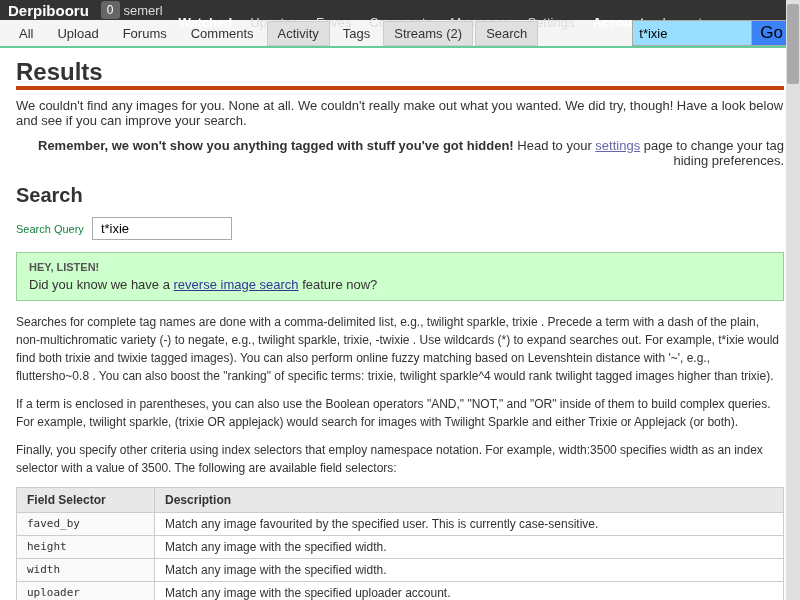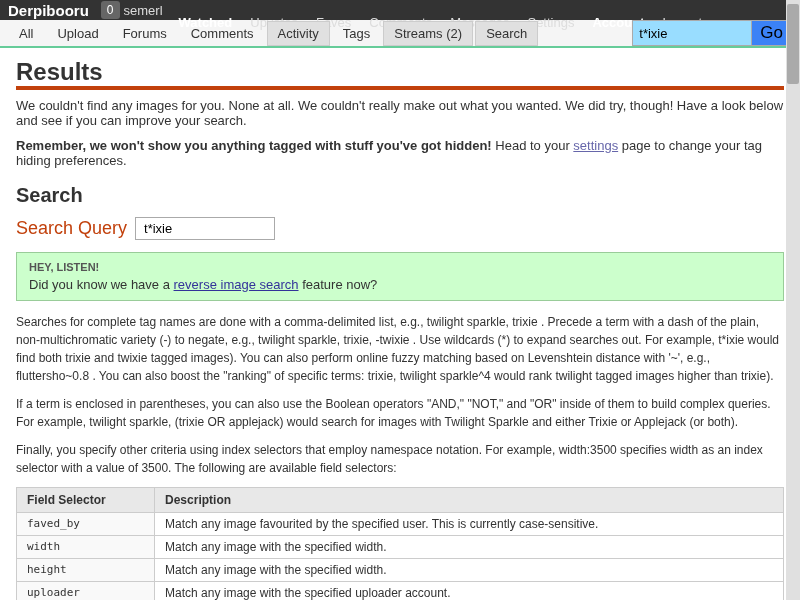--- a/index.html
+++ b/index.html
@@ -17,27 +17,27 @@
     #second-bar a { color: #333; text-decoration: none; padding: 4px 10px; font-size: 13px; border: 1px solid transparent; }
     #second-bar a.active { background: #e0e0e0; border-color: #ccc; }
     #search-form { display: flex; margin-left: auto; }
     #search-form input { border: 1px solid #aaa; padding: 2px 6px; font-size: 13px; width: 120px; background: #9df; }
     #search-form button { background: #3b82f6; border: 1px solid #aaa; border-left: none; padding: 2px 8px; cursor: pointer; font-size: 17px; }
 
     
     #content { padding: 10px 16px; }
     h1.results-title { font-size: 24px; font-weight: bold; margin-bottom: 8px; border-bottom: 4px solid #c2410c; }
     .no-results-msg { font-size: 13px; margin-bottom: 10px; }
-    .hidden-warning { font-size: 13px; margin-bottom: 16px; }
+    .hidden-warning { font-size: 13px; margin-bottom: 16px; text-align: right; }
     .hidden-warning strong { font-weight: bold; }
     .hidden-warning a { color: #66a; }
 
     h2.search-title { font-size: 20px; font-weight: bold; margin-bottom: 10px; }
     .search-query-row { display: flex; align-items: center; margin-bottom: 12px; }
-    .search-query-label { font-size: 18px; color: #c2410c; margin-right: 8px; }
+    .search-query-label { font-size: 11px; color: #15803d; margin-right: 8px; }
     .search-query-input { border: 1px solid #aaa; padding: 3px 8px; font-size: 13px; width: 140px; }
 
     
     .hint-box { background: #cfc; border: 1px solid #9c9; padding: 8px 12px; margin-bottom: 12px; font-size: 13px; }
     .hint-box .hey-listen { font-size: 11px; font-weight: bold; color: #555; display: block; margin-bottom: 4px; }
     .hint-box a { color: #339; }
 
     
     .info-text { font-size: 12px; line-height: 1.5; margin-bottom: 10px; }
 
@@ -121,25 +121,25 @@
         <th>Field Selector</th>
         <th>Description</th>
       </tr>
     </thead>
     <tbody id="table-body">
     <tr>
           <td>faved_by</td>
           <td>Match any image favourited by the specified user. This is currently case-sensitive.</td>
         </tr>
         <tr>
-          <td>width</td>
+          <td>height</td>
           <td>Match any image with the specified width.</td>
         </tr>
         <tr>
-          <td>height</td>
+          <td>width</td>
           <td>Match any image with the specified width.</td>
         </tr>
         <tr>
           <td>uploader</td>
           <td>Match any image with the specified uploader account.</td>
         </tr>
       </tbody>
   </table>
 </div>
 

